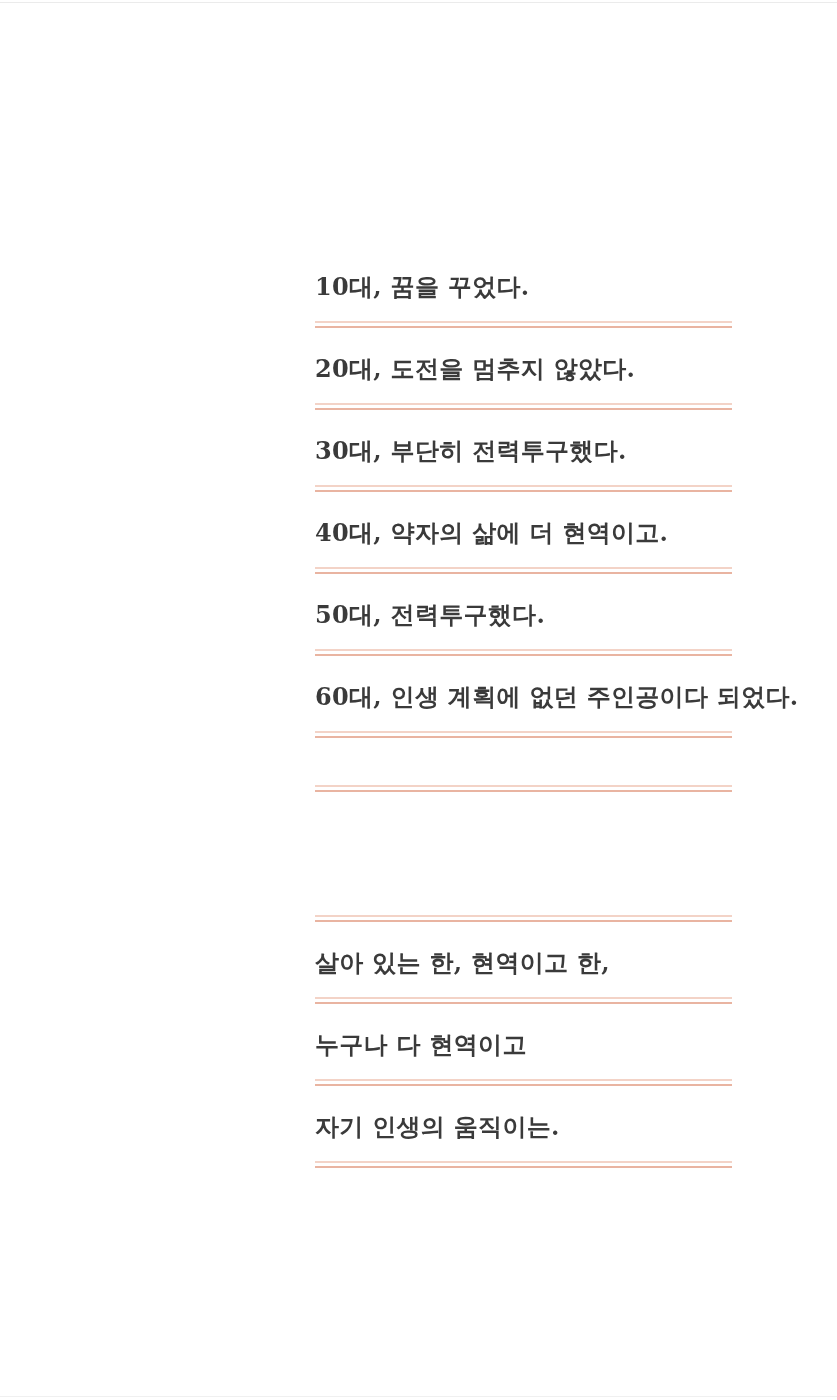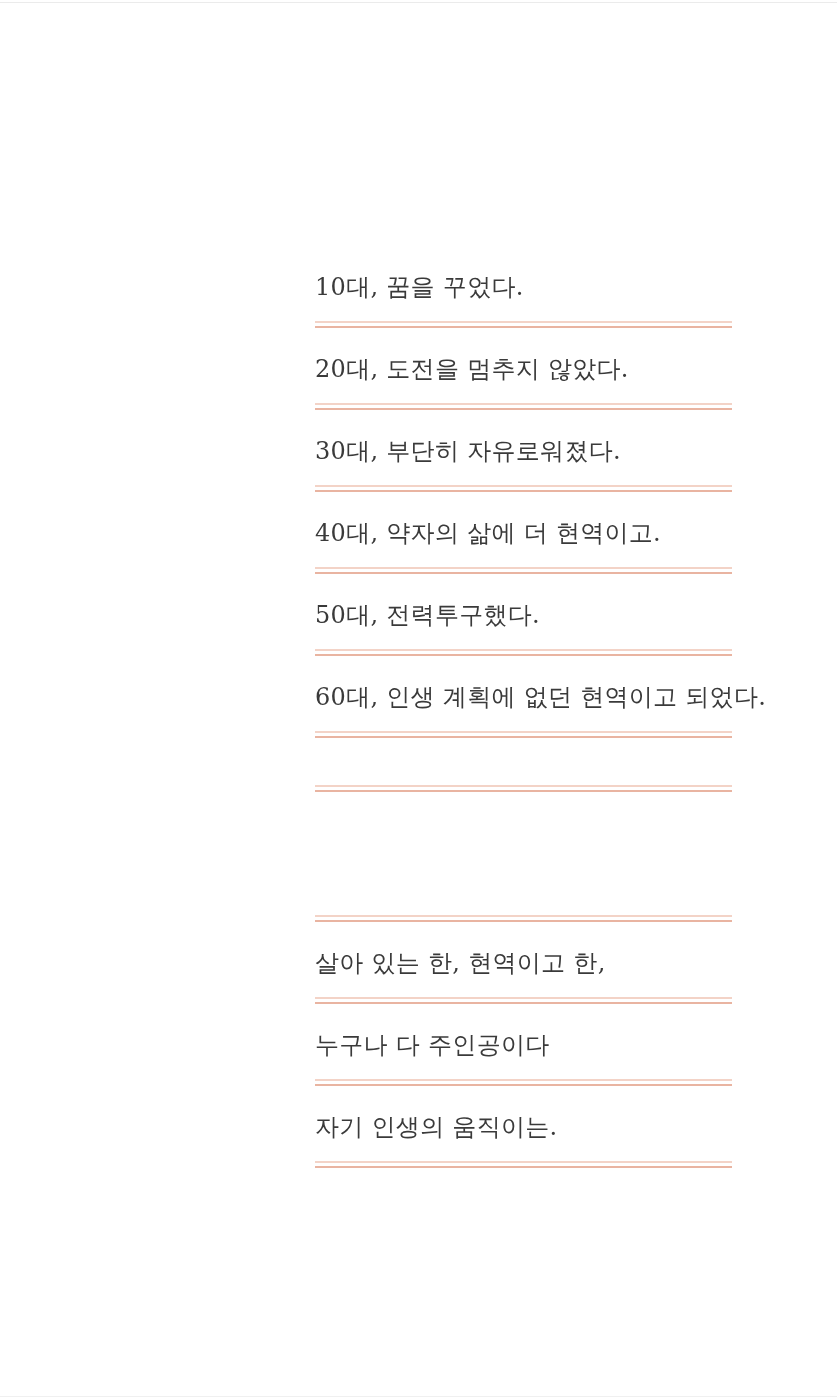--- a/index.html
+++ b/index.html
@@ -40,21 +40,21 @@
     height: 82px;
   }
   .line {
     margin: 0;
     height: 28px;
     line-height: 28px;
     font-size: 24px;
     letter-spacing: 0.3px;
     color: var(--text-color, #3a3a3a);
     white-space: nowrap;
-    font-weight: 400;
+    font-weight: 700;
   }
   .rule {
     margin-top: 20px;
     height: 7px;
     box-sizing: border-box;
     border-top: 2px solid var(--rule-top-color, #f3d3c7);
     border-bottom: 2px solid var(--rule-bottom-color, #e9b4a1);
   }
 </style>
 </head>
@@ -65,48 +65,48 @@
 <div class="content">
     <div class="row">
       <p class="line">10대, 꿈을 꾸었다.</p>
       <div class="rule"></div>
     </div>
     <div class="row">
       <p class="line">20대, 도전을 멈추지 않았다.</p>
       <div class="rule"></div>
     </div>
     <div class="row">
-      <p class="line">30대, 부단히 자유로워졌다.</p>
+      <p class="line">30대, 부단히 전력투구했다.</p>
       <div class="rule"></div>
     </div>
     <div class="row">
       <p class="line">40대, 약자의 삶에 더 현역이고.</p>
       <div class="rule"></div>
     </div>
     <div class="row">
       <p class="line">50대, 전력투구했다.</p>
       <div class="rule"></div>
     </div>
     <div class="row">
-      <p class="line">60대, 인생 계획에 없던 현역이고 되었다.</p>
+      <p class="line">60대, 인생 계획에 없던 주인공이다 되었다.</p>
       <div class="rule"></div>
     </div>
     <div class="row">
       <div class="rule"></div>
     </div>
     <div class="row">
       <p class="line"></p>
       <div class="rule"></div>
     </div>
     <div class="row">
       <p class="line">살아 있는 한, 현역이고 한,</p>
       <div class="rule"></div>
     </div>
     <div class="row">
-      <p class="line">누구나 다 주인공이다</p>
+      <p class="line">누구나 다 현역이고</p>
       <div class="rule"></div>
     </div>
     <div class="row">
       <p class="line">자기 인생의 움직이는.</p>
       <div class="rule"></div>
     </div>
   </div>
 
 <div class="photo-edge-bottom"></div>
 

